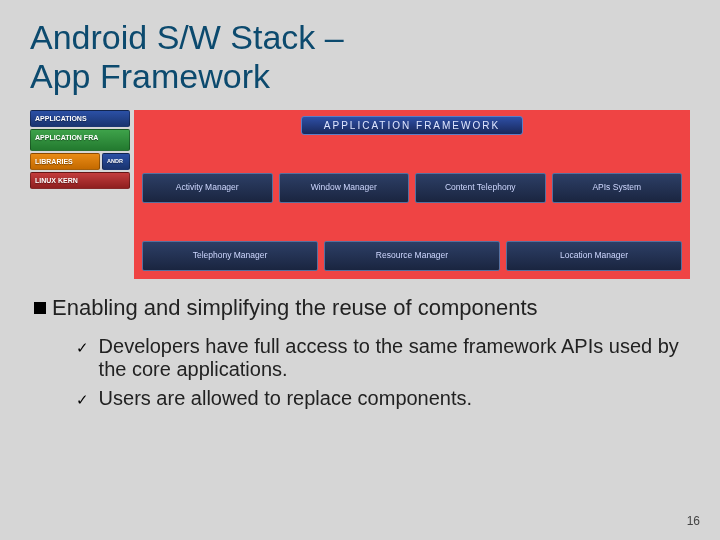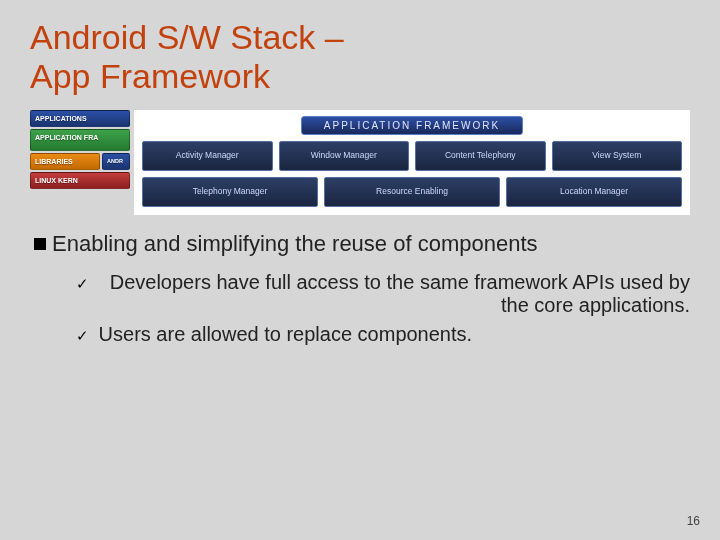--- a/index.html
+++ b/index.html
@@ -13,21 +13,21 @@
     position: relative;
     width: 720px;
     height: 540px;
     padding: 18px 30px 0 30px;
     color: #222;
   }
   .title {
     font-size: 34px;
     line-height: 1.15;
     font-weight: 400;
-    color: #c2410c;
+    color: #0c4a6e;
     margin-bottom: 14px;
   }
   .diagram-row {
     display: flex;
     align-items: stretch;
     gap: 4px;
     margin-bottom: 16px;
   }
   
   .stack-thumb {
@@ -51,57 +51,57 @@
   .layer-apps  { background: linear-gradient(#2b50a6,#1a346f); }
   .layer-fw    { background: linear-gradient(#3ea24a,#237a2f); height: 22px; position: relative; }
   .layer-libs-row { display: flex; gap: 2px; }
   .layer-libs  { background: linear-gradient(#e98b16,#c46a00); flex: 1; }
   .layer-rt    { background: linear-gradient(#2b50a6,#1a346f); width: 28px; font-size:5.5px; }
   .layer-kern  { background: linear-gradient(#c33d3d,#8f1f1f); }
 
   
   .fw-panel {
     flex: 1;
-    background: #ffffff;
+    background: #ef4444;
     padding: 6px 8px 8px 8px;
     display: flex;
     flex-direction: column;
     align-items: center;
   }
   .fw-header {
     background: linear-gradient(#2e4fa6,#18285a);
     color: #dfe6ff;
     font-size: 10px;
     letter-spacing: 2px;
     padding: 3px 22px;
     border: 1px solid #5d7dc5;
     border-radius: 3px;
     margin-bottom: 6px;
     font-family: Arial, sans-serif;
   }
   .fw-rows { display: flex; flex-direction: column; gap: 6px; width: 100%; }
-  .fw-row { display: flex; gap: 6px; justify-content: center; }
+  .fw-row { display: flex; gap: 6px; justify-content: center; margin-top: 32px; }
   .fw-box {
     flex: 1;
     background: linear-gradient(#2d3f66,#1a2540);
     border: 1px solid #55709f;
     color: #cfd8ff;
     font-size: 8.5px;
     line-height: 1.15;
     text-align: center;
     padding: 6px 2px;
     border-radius: 2px;
     font-family: Arial, sans-serif;
     display: flex;
     align-items: center;
     justify-content: center;
     min-height: 30px;
   }
 
-  .body-bullets { font-size: 22px; text-align: right; }
+  .body-bullets { font-size: 22px; }
   .bp1 { display: flex; gap: 6px; margin: 4px 0 14px 4px; }
   .bp1 .marker {
     width: 12px; height: 12px; background: #000; margin-top: 7px; flex-shrink: 0;
   }
   .bp2-list { list-style: none; padding-left: 46px; font-size: 20px; }
   .bp2-list li { display: flex; gap: 10px; margin-bottom: 6px; }
   .bp2-list .chk { color: #000; font-size: 15px; margin-top: 4px; }
 
   .pagenum {
     position: absolute;
@@ -134,25 +134,25 @@
       <div class="stack-layer layer-kern">LINUX KERN</div>
     </div>
 
     <div class="fw-panel">
       <div class="fw-header">APPLICATION FRAMEWORK</div>
       <div class="fw-rows">
         <div class="fw-row">
           <div class="fw-box">Activity Manager</div>
           <div class="fw-box">Window Manager</div>
           <div class="fw-box">Content Telephony</div>
-          <div class="fw-box">View System</div>
+          <div class="fw-box">APIs System</div>
         </div>
         <div class="fw-row">
           <div class="fw-box">Telephony Manager</div>
-          <div class="fw-box">Resource Enabling</div>
+          <div class="fw-box">Resource Manager</div>
           <div class="fw-box">Location Manager</div>
         </div>
       </div>
     </div>
 
   </div>
 
   <div class="body-bullets">
     <div class="bp1">
       <span class="marker"></span>

